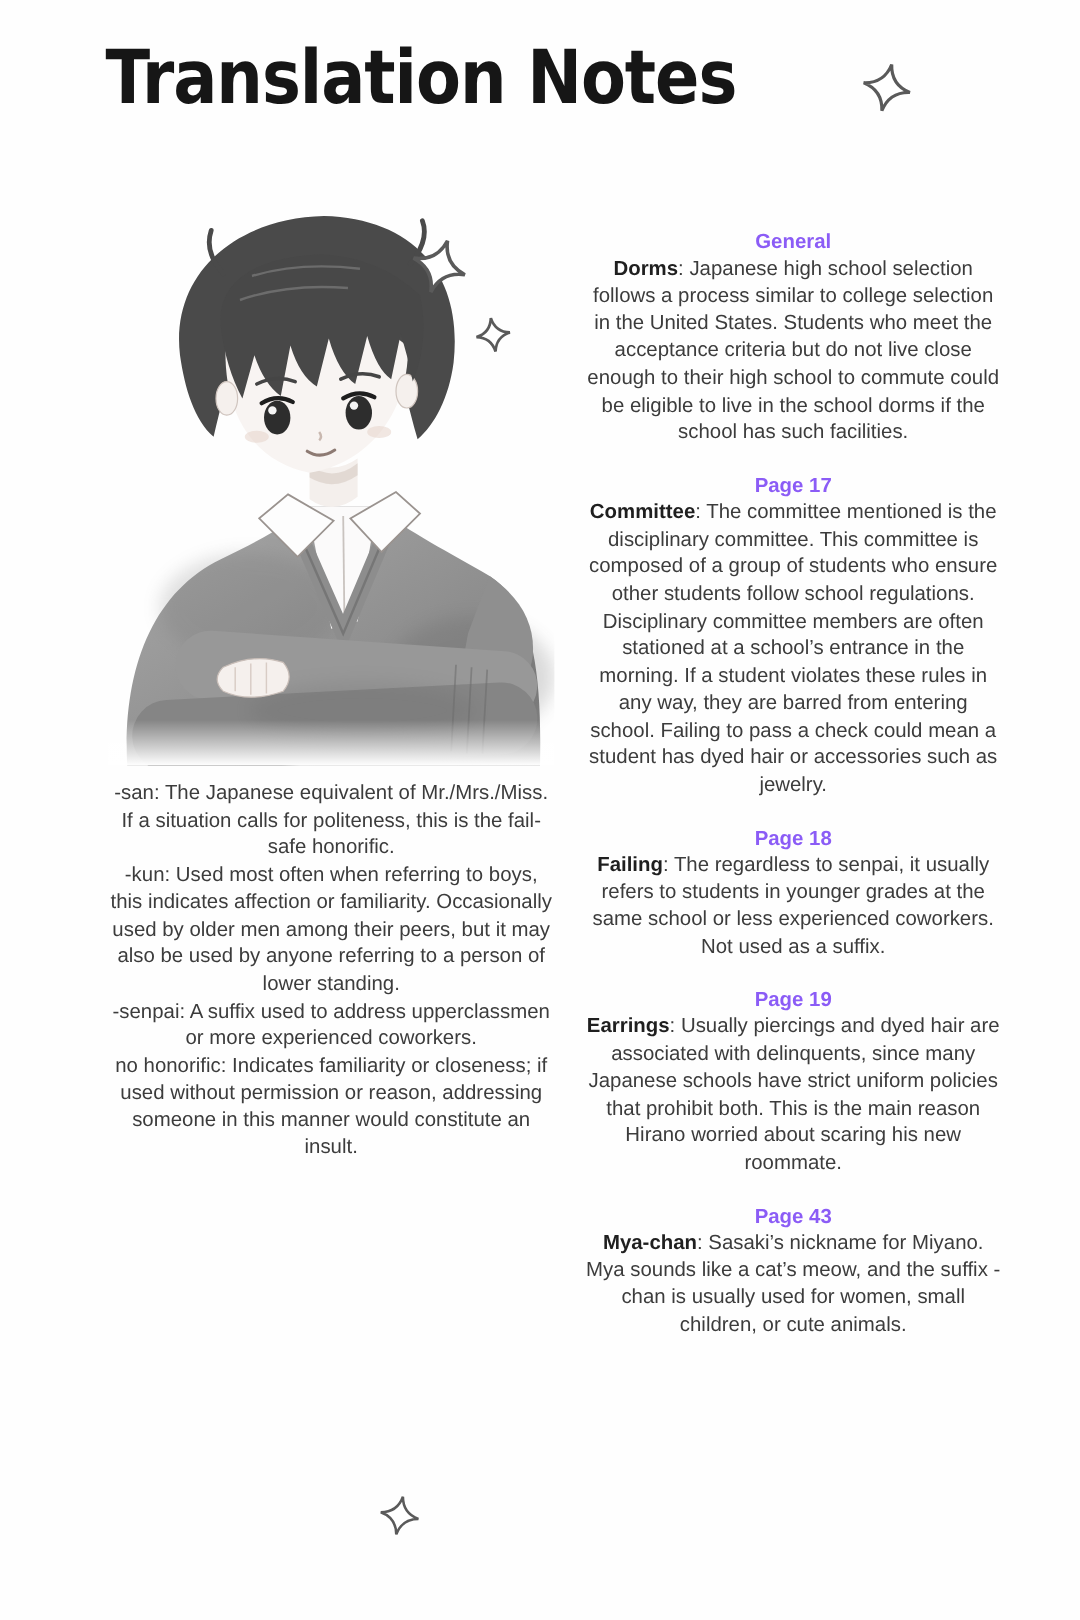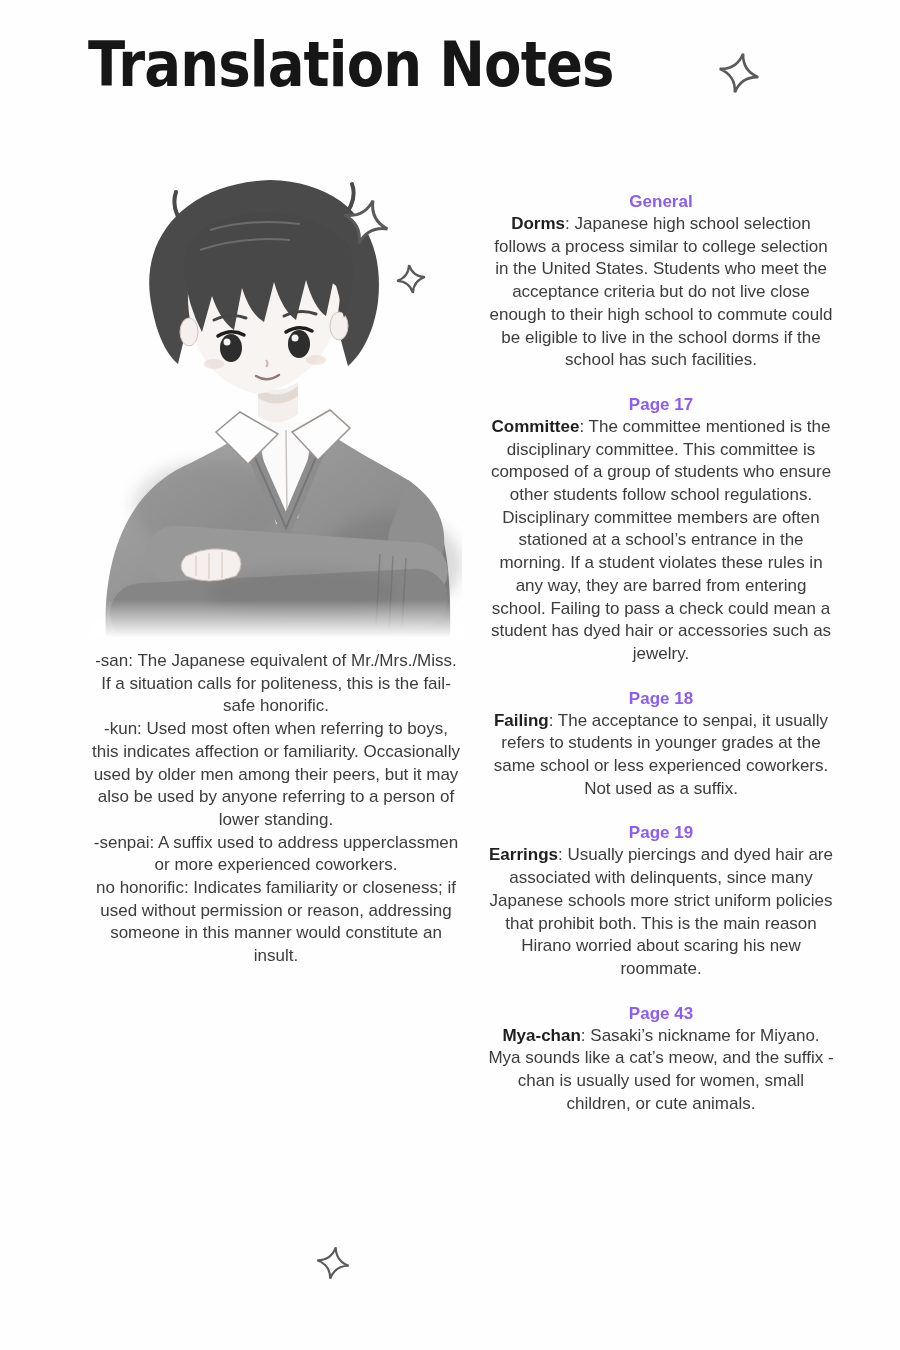--- a/index.html
+++ b/index.html
@@ -145,25 +145,25 @@
     <section class="note">
       <h2>General</h2>
       <p><span class="b">Dorms</span><span>: Japanese high school selection follows a process similar to college selection in the United States. Students who meet the acceptance criteria but do not live close enough to their high school to commute could be eligible to live in the school dorms if the school has such facilities.</span></p>
     </section>
     <section class="note">
       <h2>Page 17</h2>
       <p><span class="b">Committee</span><span>: The committee mentioned is the disciplinary committee. This committee is composed of a group of students who ensure other students follow school regulations. Disciplinary committee members are often stationed at a school’s entrance in the morning. If a student violates these rules in any way, they are barred from entering school. Failing to pass a check could mean a student has dyed hair or accessories such as jewelry.</span></p>
     </section>
     <section class="note">
       <h2>Page 18</h2>
-      <p><span class="b i">Failing</span><span>: The acceptance to </span><span class="i">senpai</span><span>, it usually refers to students in younger grades at the same school or less experienced coworkers. Not used as a suffix.</span></p>
+      <p><span class="b i">Failing</span><span>: The regardless to </span><span class="i">senpai</span><span>, it usually refers to students in younger grades at the same school or less experienced coworkers. Not used as a suffix.</span></p>
     </section>
     <section class="note">
       <h2>Page 19</h2>
-      <p><span class="b">Earrings</span><span>: Usually piercings and dyed hair are associated with delinquents, since many Japanese schools more strict uniform policies that prohibit both. This is the main reason Hirano worried about scaring his new roommate.</span></p>
+      <p><span class="b">Earrings</span><span>: Usually piercings and dyed hair are associated with delinquents, since many Japanese schools have strict uniform policies that prohibit both. This is the main reason Hirano worried about scaring his new roommate.</span></p>
     </section>
     <section class="note">
       <h2>Page 43</h2>
       <p><span class="b">Mya-chan</span><span>: Sasaki’s nickname for Miyano. </span><span class="i">Mya</span><span> sounds like a cat’s meow, and the suffix </span><span class="i">-chan</span><span> is usually used for women, small children, or cute animals.</span></p>
     </section>
   </div>
 
   <svg class="sparkle sparkle-bottom" viewBox="0 0 32 32">
     <path d="M16 1 C17.5 9.5 22.5 14.5 31 16 C22.5 17.5 17.5 22.5 16 31 C14.5 22.5 9.5 17.5 1 16 C9.5 14.5 14.5 9.5 16 1 Z" fill="#ffffff" stroke="#5a5a5a" stroke-width="2" transform="rotate(10 16 16)"></path>
   </svg>

